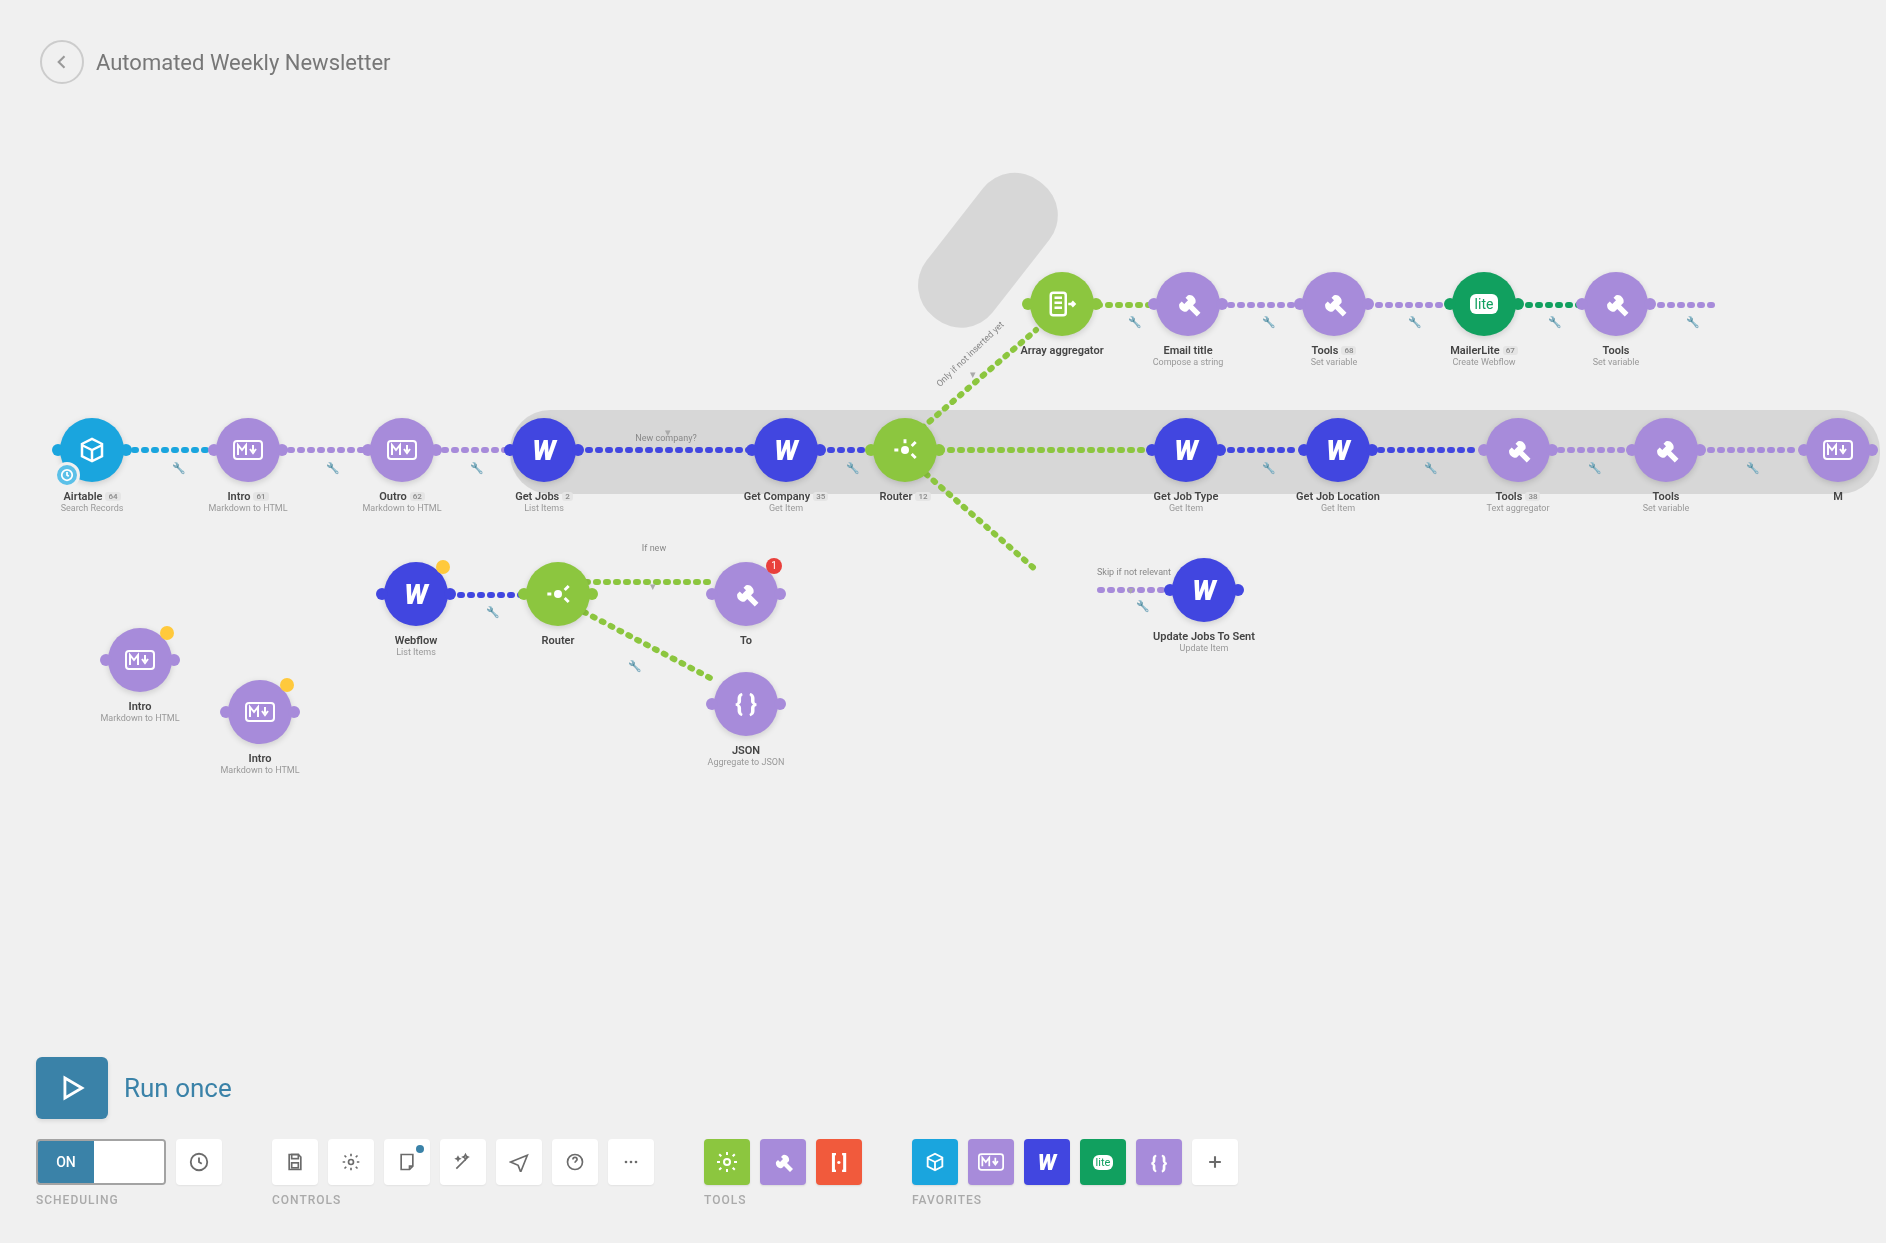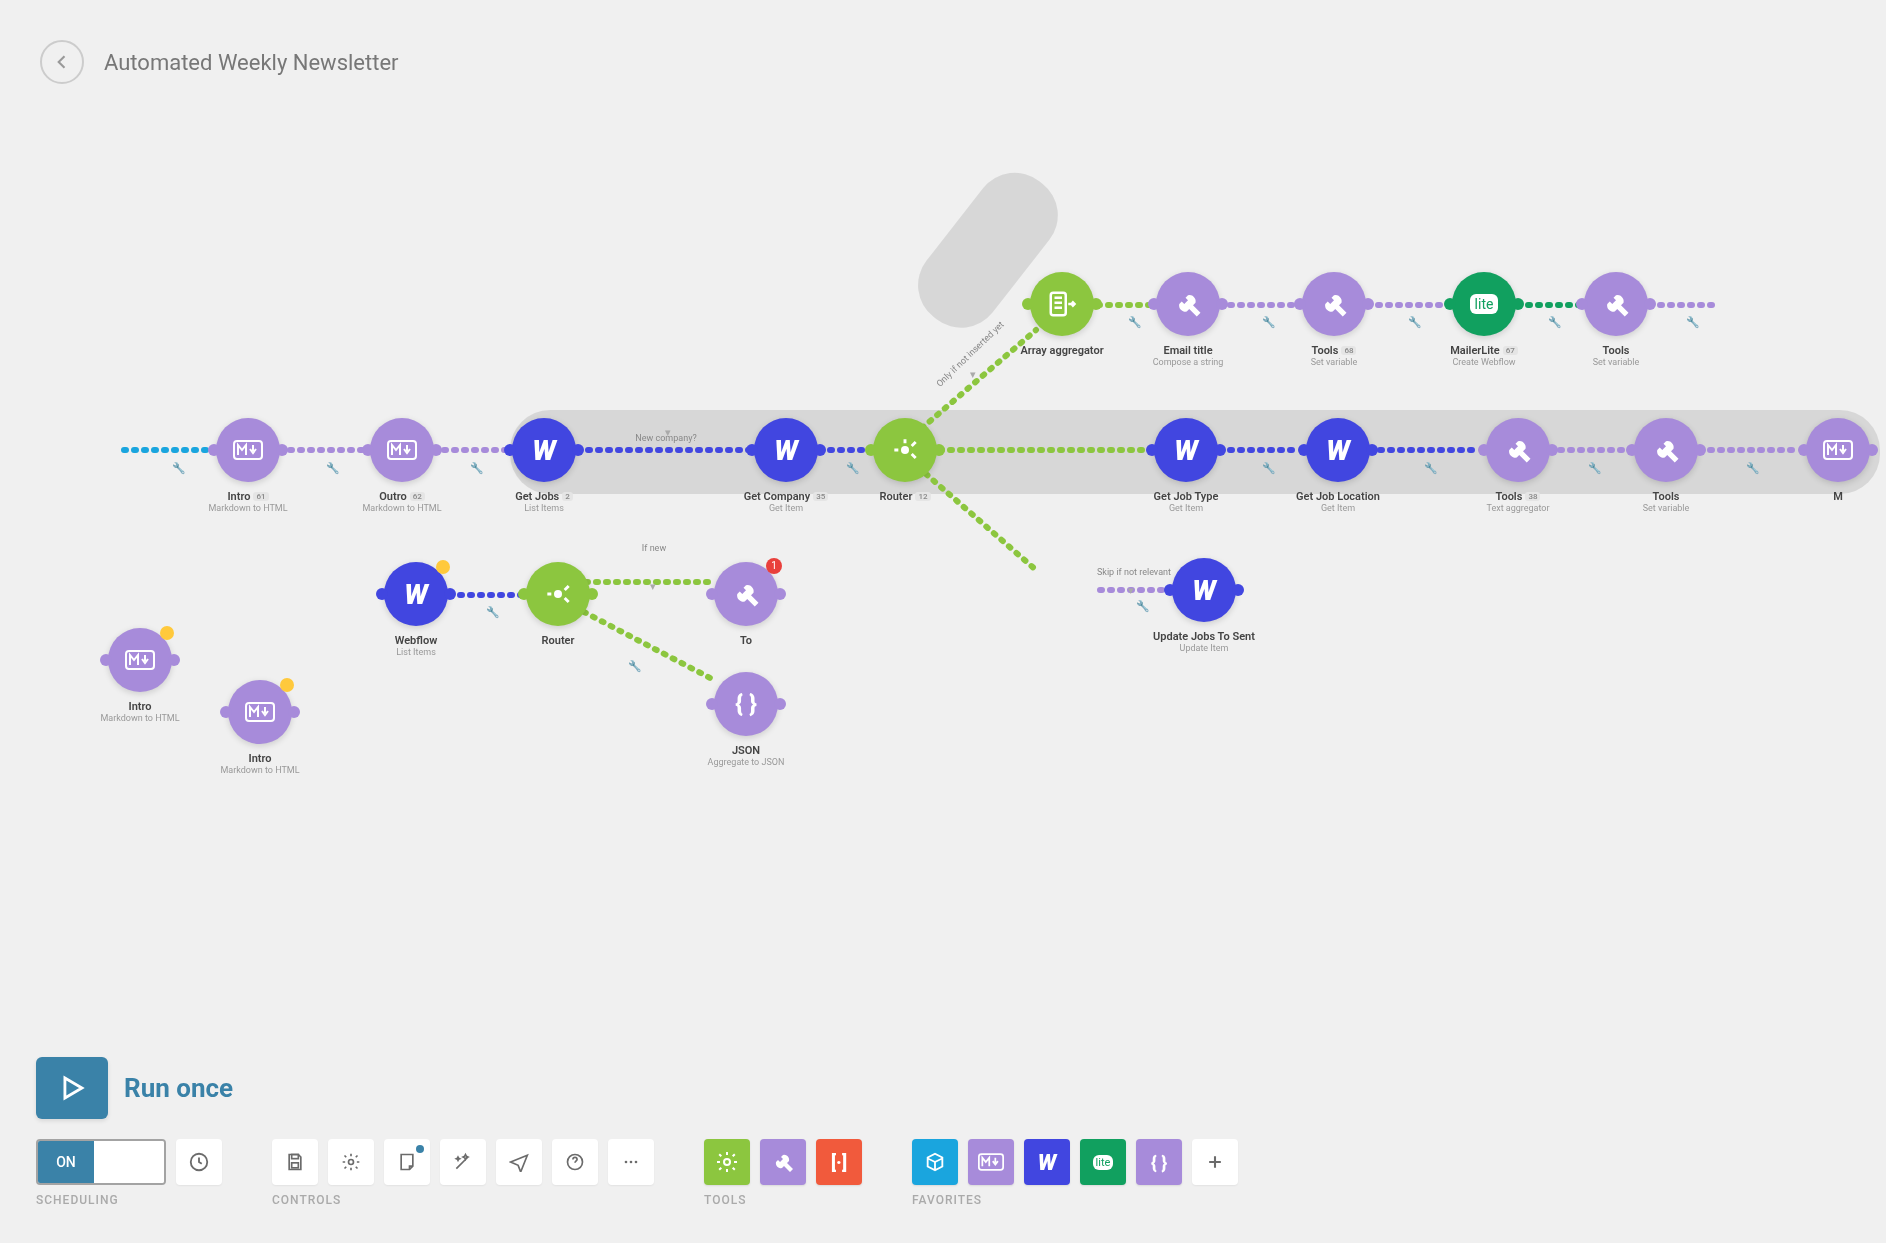--- a/index.html
+++ b/index.html
@@ -10,21 +10,21 @@
   font-family: -apple-system, BlinkMacSystemFont, "Segoe UI", Roboto, Arial, sans-serif;
   position: relative;
   overflow: hidden;
 }
 .header {
   position: absolute;
   top: 40px;
   left: 40px;
   display: flex;
   align-items: center;
-  gap: 20px;
+  gap: 12px;
 }
 .back-btn {
   width: 44px; height: 44px;
   border-radius: 50%;
   border: 2px solid #ccc;
   background: none;
   display: flex;
   align-items: center;
   justify-content: center;
   cursor: pointer;
@@ -162,21 +162,21 @@
 }
 .run-row { display:flex; align-items:center; gap:16px; margin-bottom:20px; }
 .run-btn {
   width: 72px; height: 62px;
   background: #3a82a8;
   border-radius: 6px;
   display:flex; align-items:center; justify-content:center;
   cursor:pointer;
   box-shadow: 0 2px 4px rgba(0,0,0,0.1);
 }
-.run-label { font-size: 26px; color: #3a82a8; font-weight:700; }
+.run-label { font-size: 26px; color: #3a82a8; font-weight:400; }
 .bottom-row { display:flex; align-items:flex-start; gap: 50px; }
 .group { display:flex; flex-direction:column; gap:8px; }
 .group-ctrls { display:flex; gap:10px; align-items:center; }
 .group-label { font-size: 12px; color:#aaa; letter-spacing:1px; font-weight:500; }
 .toggle {
   width: 130px; height: 46px;
   border: 2px solid #a3a3a3;
   border-radius: 4px;
   display:flex;
   overflow:hidden;
@@ -274,20 +274,38 @@
 <span class="funnel-mini" style="left:650px;top:580px;">▾</span>
 <span class="funnel-mini" style="left:1128px;top:584px;">▾</span>
 
 <div class="edge-label" style="left:666px;top:438px;">New company?</div>
 <div class="edge-label" style="left:970px;top:354px;transform:translate(-50%,-50%) rotate(-44deg);">Only if not inserted yet</div>
 <div class="edge-label" style="left:654px;top:548px;">If new</div>
 <div class="edge-label" style="left:1134px;top:572px;">Skip if not relevant</div>
 
 <div class="canvas">
 
+<div class="node" style="left:92px; top:418px;">
+  <div class="node-circle c-teal">
+    <svg width="30" height="30" viewBox="0 0 24 24" fill="#fff">
+          <path d="M12 2l9 4.5v11L12 22l-9-4.5v-11L12 2zm0 2.2L5 7.6 12 11l7-3.4L12 4.2zM5 9.5v6.8l6 3v-6.8l-6-3zm14 0l-6 3v6.8l6-3V9.5z"></path>
+        </svg>
+    <span class="clock-badge">
+      <svg width="14" height="14" viewBox="0 0 24 24" fill="none" stroke="#fff" stroke-width="3">
+            <circle cx="12" cy="12" r="9"></circle>
+            <path d="M12 7v5l3 2"></path>
+          </svg>
+    </span>
+  </div>
+  <div class="node-title">
+        <span>Airtable</span>
+        <span class="badge-sm">64</span>
+      </div>
+  <div class="node-sub">Search Records</div>
+</div>
 
 <div class="node" style="left:248px; top:418px;">
   <div class="node-circle c-purple">
     <svg width="30" height="20" viewBox="0 0 30 20">
           <rect x="1" y="1" width="28" height="18" rx="3" fill="none" stroke="#fff" stroke-width="2"></rect>
           <path d="M5 15V5l4 5 4-5v10M20 5v6m-3-2l3 4 3-4" stroke="#fff" stroke-width="2" fill="none"></path>
         </svg>
   </div>
   <div class="node-title">
         <span>Intro</span>

